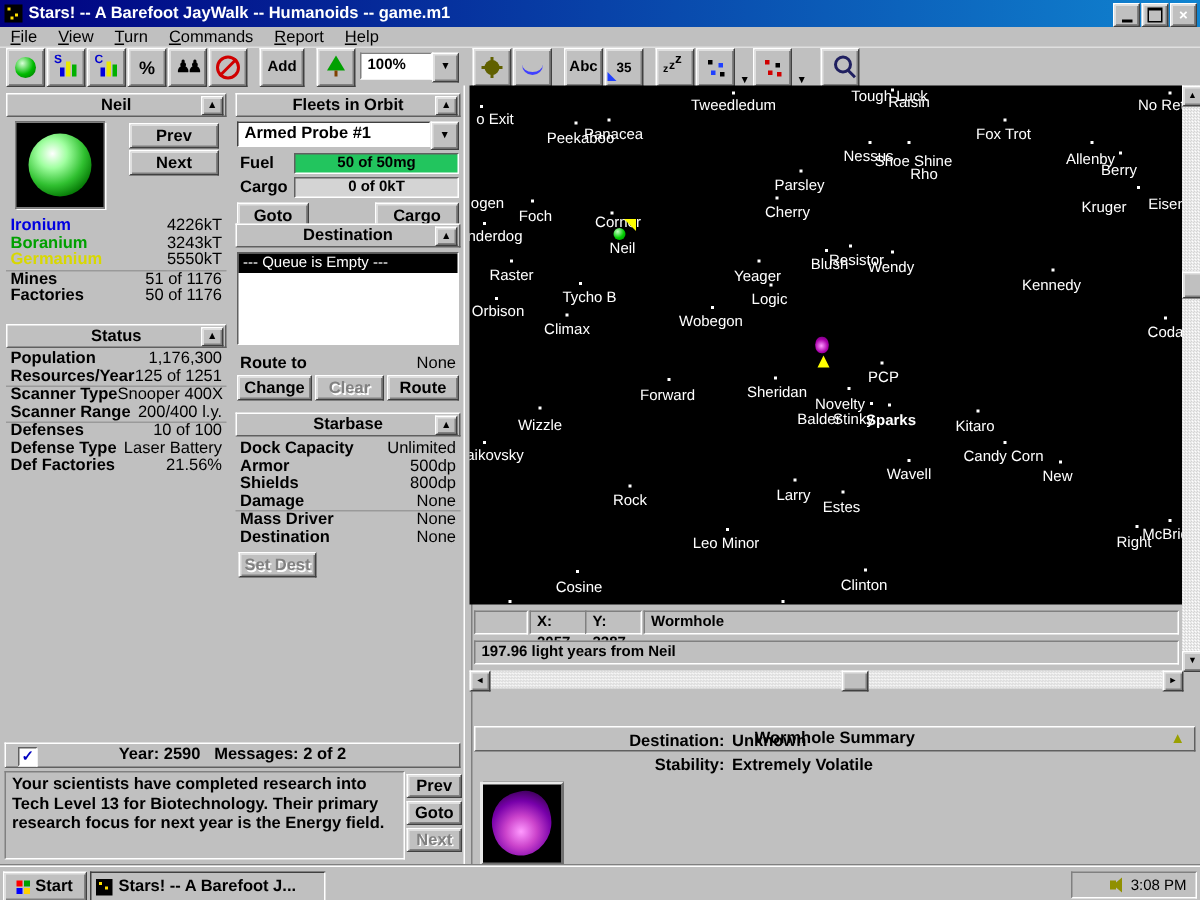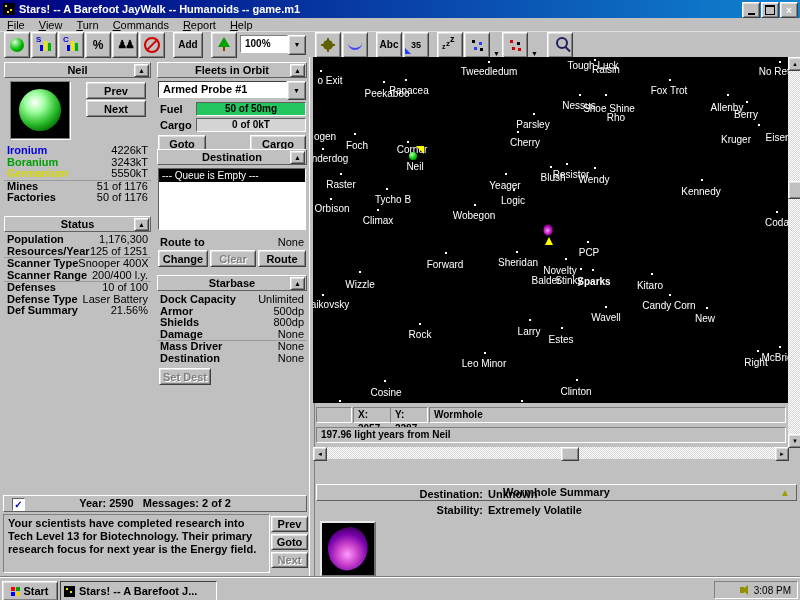--- a/index.html
+++ b/index.html
@@ -311,21 +311,21 @@
         </div>
         <div class="prow sep">
           <span class="rl">Defenses</span>
           <span class="rv">10 of 100</span>
         </div>
         <div class="prow">
           <span class="rl">Defense Type</span>
           <span class="rv">Laser Battery</span>
         </div>
         <div class="prow">
-          <span class="rl">Def Summary</span>
+          <span class="rl">Def Factories</span>
           <span class="rv">21.56%</span>
         </div>
       </div>
   </div>
 
   <div class="abs" style="left:157px;top:62px;width:150px;">
     <div class="hdr">
       <span>Fleets in Orbit</span>
       <span class="btn collapse">▲</span>
     </div>

